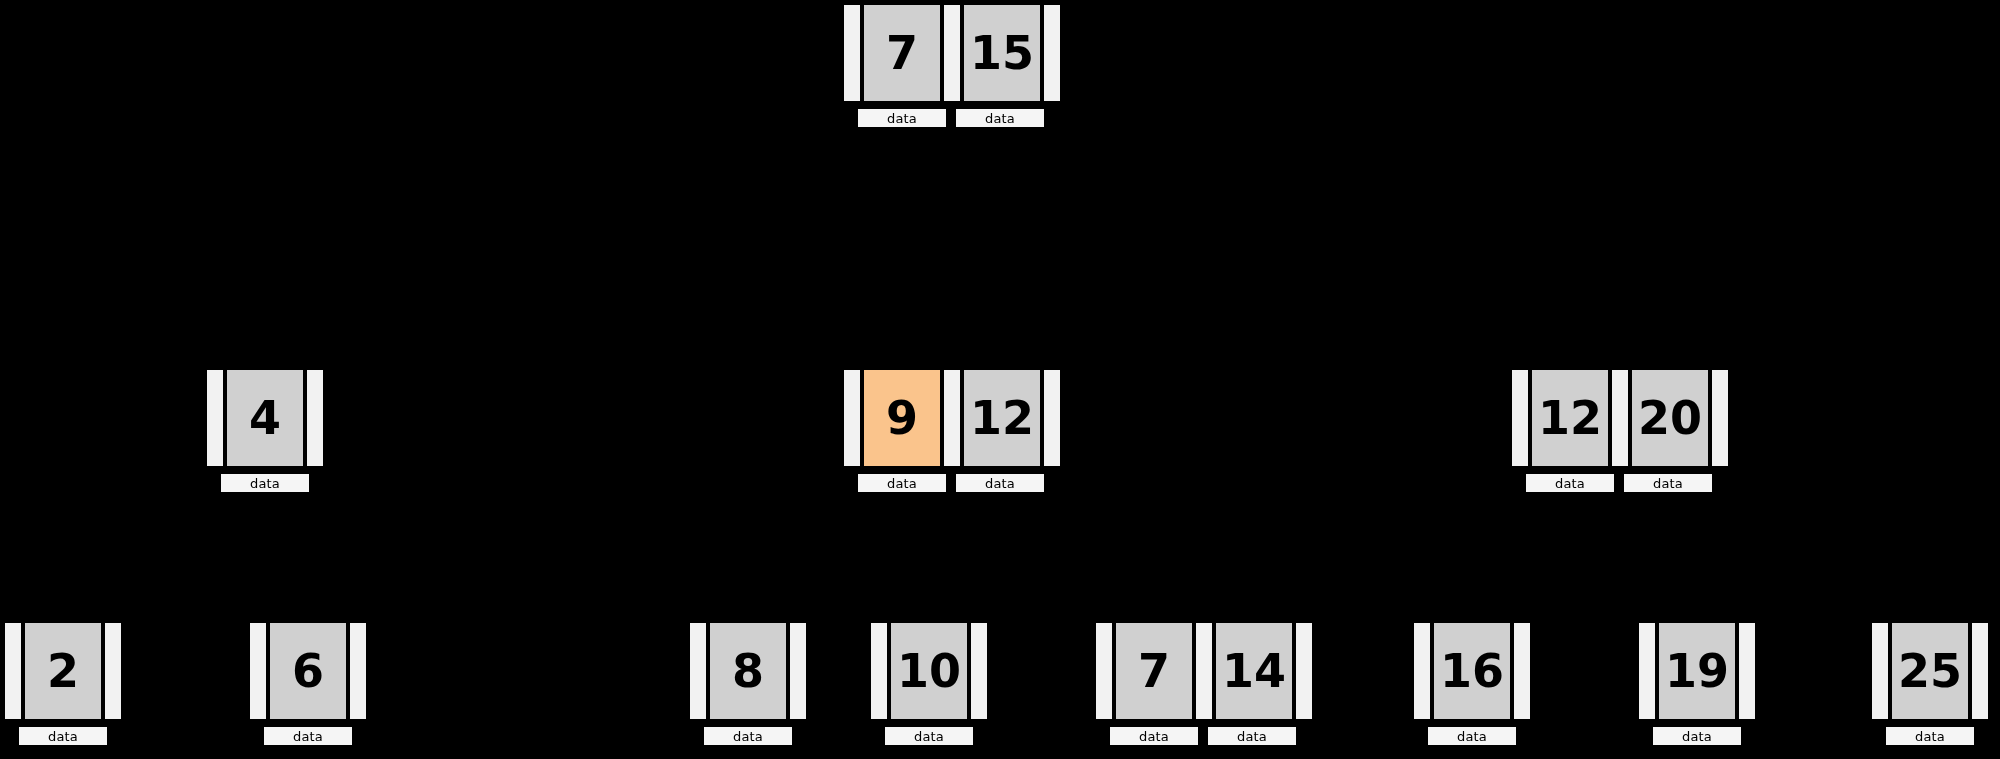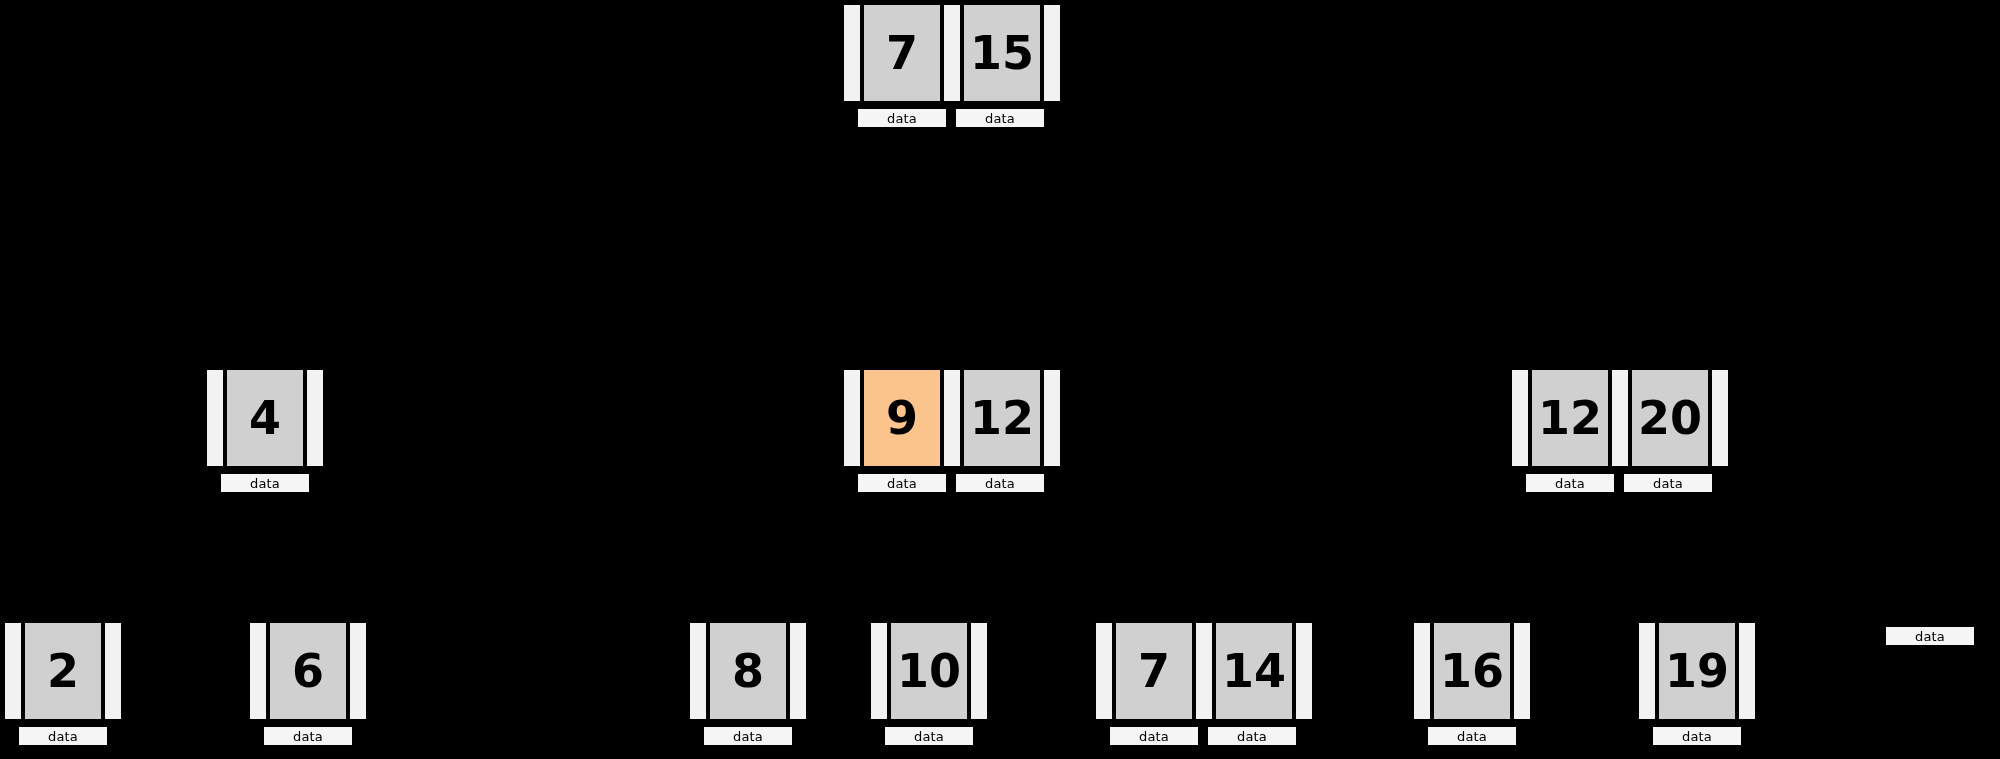--- a/index.html
+++ b/index.html
@@ -144,17 +144,22 @@
       <div class="cells">
         <div class="ptr"></div>
         <div class="key">19</div>
         <div class="ptr"></div>
       </div>
       <div class="labels">
         <div class="dlabel" style="left: 14px;">data</div>
       </div>
     </div>
     <div class="node" style="left: 1870px; top: 621px;">
+      <div class="cells">
+        <div class="ptr"></div>
+        <div class="key">25</div>
+        <div class="ptr"></div>
+      </div>
       <div class="labels">
         <div class="dlabel" style="left: 14px;">data</div>
       </div>
     </div>
   </div>
 
 </body></html>

